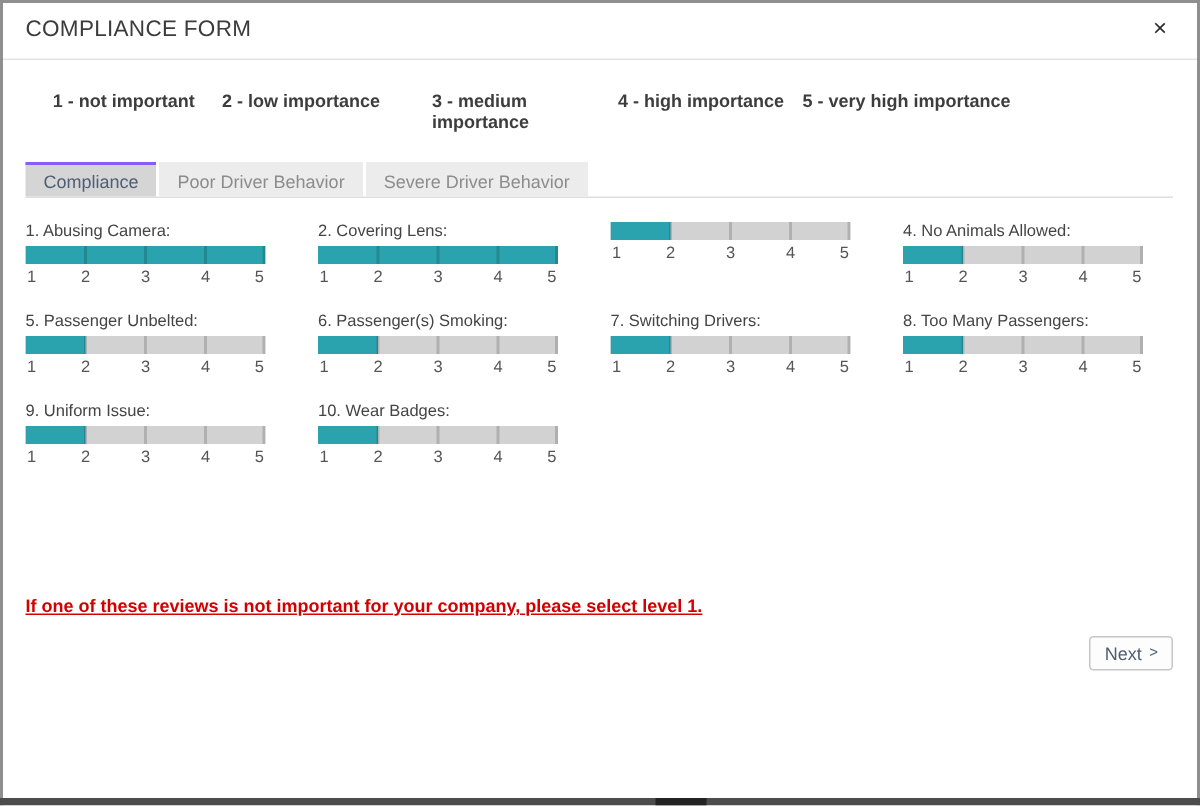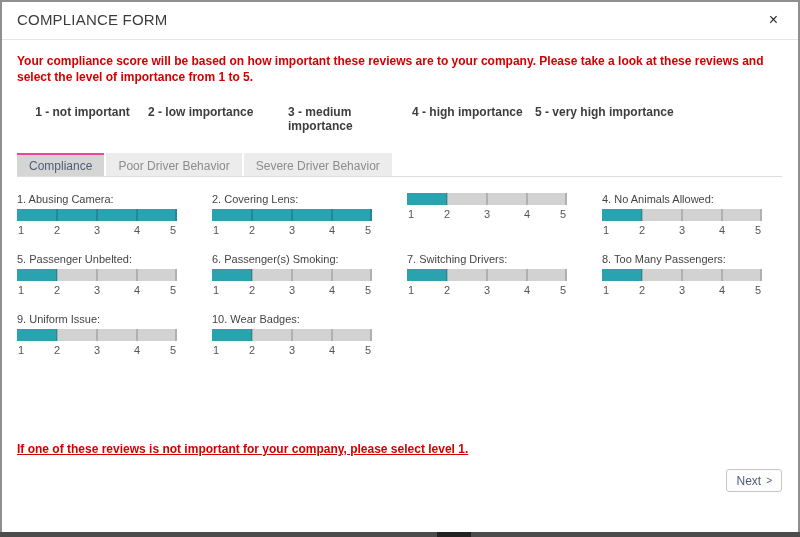--- a/index.html
+++ b/index.html
@@ -46,21 +46,21 @@
   .caret { font-size:9px; color:#555; line-height:1; }
   
   .tabs-wrap { margin-top:20px; }
   .tabs { display:flex; gap:2px; }
   .tab {
     height:23px; padding:0 12px; display:flex; align-items:center;
     background:#ececec; color:#8c8c8c; font-size:12px; cursor:pointer;
     border-top:2px solid #ececec;
   }
   .tab.active {
-    background:#d5d5d5; color:#4f5d75; border-top:2px solid #ec4899;
+    background:#d5d5d5; color:#4f5d75; border-top:2px solid #8b5cf6;
   }
   .tabs-divider { height:1px; background:#dddddd; }
   
   .sliders-grid {
     margin-top:16px;
     display:grid; grid-template-columns:repeat(4,195px); row-gap:15px;
   }
   .slider-group { width:160px; }
   .slider-label { font-size:11px; color:#444; margin-bottom:4px; white-space:nowrap; }
   .slider-track {
@@ -92,21 +92,20 @@
 
 <div class="frame"></div>
 
 <div class="dlg-header">
   <div class="dlg-title">COMPLIANCE FORM</div>
   <div class="dlg-close">×</div>
 </div>
 
 <div class="content">
 
-  <div class="intro">Your compliance score will be based on how important these reviews are to your company. Please take a look at these reviews and select the level of importance from 1 to 5.</div>
 
   <div class="scale-row">
     <span>1 - not important</span>
     <span>2 - low importance</span>
     <span>3 - medium importance</span>
     <span>4 - high importance</span>
     <span>5 - very high importance</span>
   </div>
 
 

